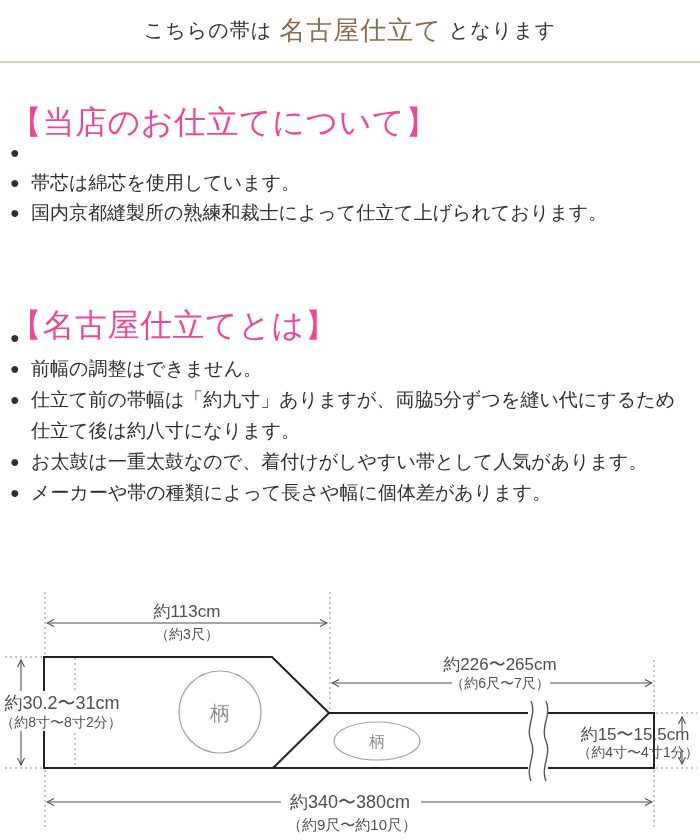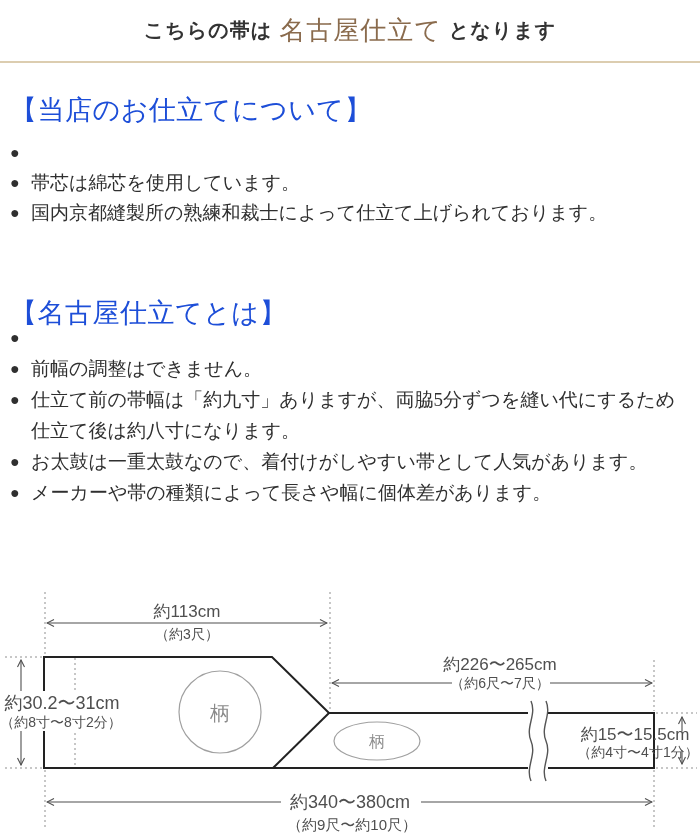--- a/index.html
+++ b/index.html
@@ -3,26 +3,26 @@
 <meta charset="utf-8">
 <style>
   html,body{margin:0;padding:0;background:#ffffff;}
   body{width:700px;height:840px;position:relative;overflow:hidden;
        font-family:"Liberation Serif","DejaVu Serif",serif;color:#2f2f2f;}
 
   
   .header{position:absolute;top:0;left:0;width:700px;height:61px;
           border-bottom:2px solid #dccdb0;
           display:flex;align-items:center;justify-content:center;gap:7px;}
-  .title-small{font-size:20px;color:#333;letter-spacing:1px;font-weight:bold;}
+  .title-small{font-size:20px;color:#333;letter-spacing:1px;}
   .title-big{font-size:26px;color:#8a6b4d;letter-spacing:1px;}
 
   
-  .sec-heading{position:absolute;left:10px;font-size:27px;line-height:34px;
-               color:#1d4ed8;letter-spacing:0.5px;white-space:nowrap;}
+  .sec-heading{position:absolute;left:10px;font-size:32px;line-height:34px;
+               color:#ec4899;letter-spacing:0.5px;white-space:nowrap;margin-top:12px;}
   .sec1-heading{top:93px;}
   .sec2-heading{top:296px;}
 
   
   .blist{position:absolute;left:10px;font-size:19px;}
   .sec1-list{top:138px;}
   .sec2-list{top:322px;}
   .brow{line-height:30px;white-space:nowrap;display:flex;}
   .sec2-list .brow{line-height:31px;}
   .marker{display:inline-block;width:21px;flex:0 0 21px;font-size:16px;}

